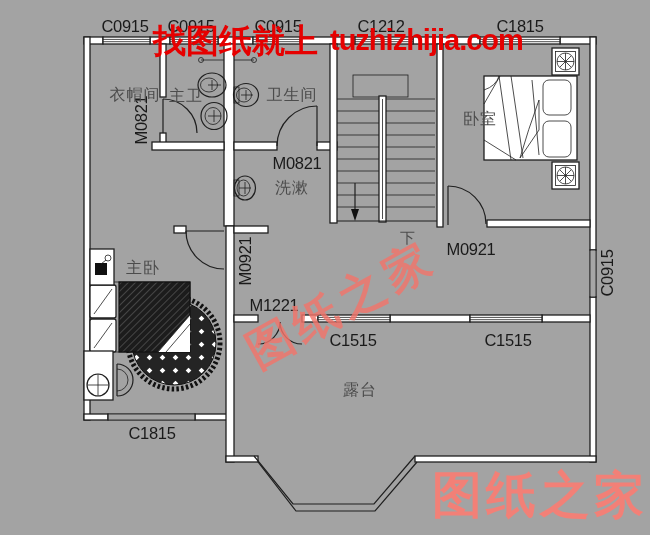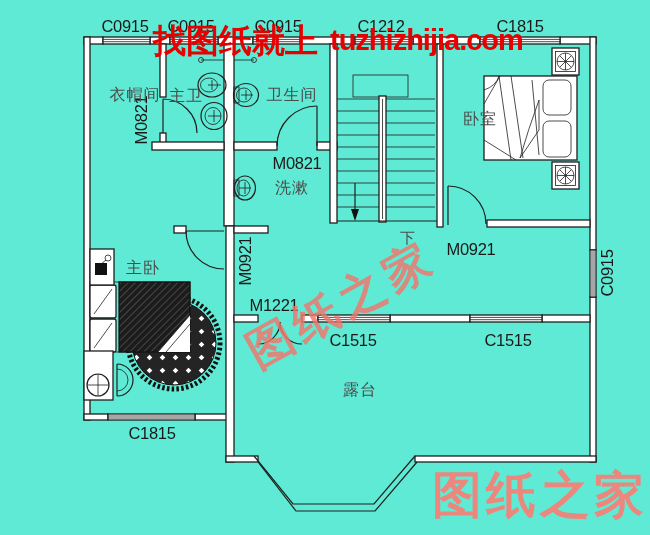--- a/index.html
+++ b/index.html
@@ -1,16 +1,16 @@
 <!DOCTYPE html>
 <html><head>
 <meta charset="utf-8">
 <style>
   html,body{margin:0;padding:0;background:#fff;}
-  #canvas{position:relative;width:650px;height:535px;background:#5eead4;overflow:hidden;
+  #canvas{position:relative;width:650px;height:535px;background:#a3a3a3;overflow:hidden;
           font-family:"DejaVu Sans",sans-serif;}
   svg{position:absolute;left:0;top:0;}
   .w   {fill:#ffffff;stroke:#1f1f1f;stroke-width:1.3;}
   .ln  {fill:none;stroke:#1f1f1f;stroke-width:1.2;}
   .thin{stroke-width:0.8;}
   .dk  {fill:#111;}
   .dim {font-family:"Liberation Sans","DejaVu Sans",sans-serif;font-size:16.5px;fill:#1a1a1a;
         text-anchor:middle;letter-spacing:-0.3px;}
   .room{font-family:"DejaVu Sans",sans-serif;font-size:16px;fill:#4c4c4c;
         text-anchor:middle;letter-spacing:1px;}

